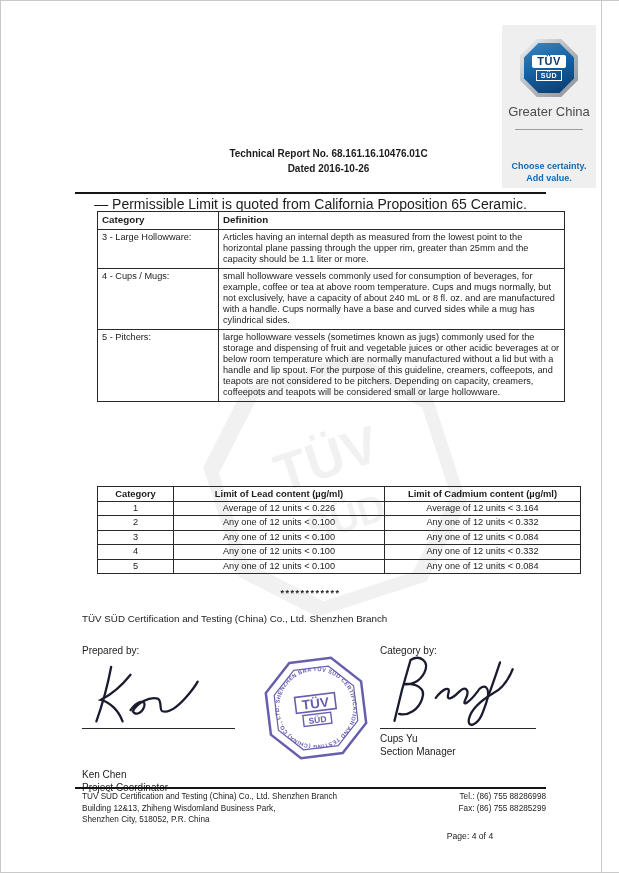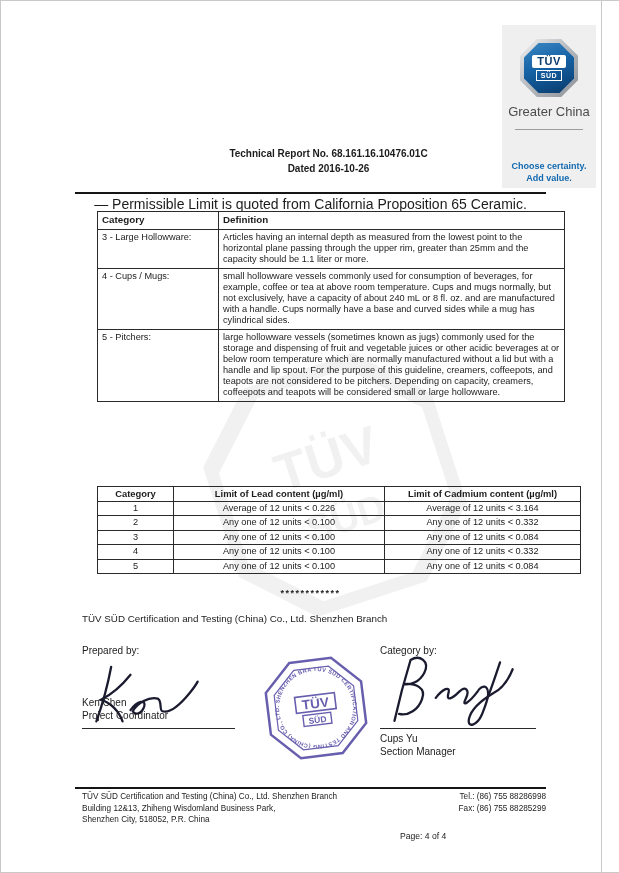--- a/index.html
+++ b/index.html
@@ -50,32 +50,32 @@
   .lim-table .c1{width:71px;} .lim-table .c2{width:206px;} .lim-table .c3{width:191px;}
 
   
   .asterisks{position:absolute;left:75px;top:588px;width:471px;text-align:center;font-size:9px;font-weight:bold;letter-spacing:1.5px;}
   .company-line{position:absolute;left:82px;top:613px;font-size:9.8px;}
   .sig-label{position:absolute;top:645px;font-size:10px;}
   .sig-label.left{left:82px;} .sig-label.right{left:380px;}
   .sig-line{position:absolute;top:728px;height:1px;background:#2a2a2a;}
   .sig-line.left{left:82px;width:153px;} .sig-line.right{left:380px;width:156px;}
   .sig-name{position:absolute;font-size:10px;line-height:13px;}
-  .sig-name.left{left:82px;top:696px;} .sig-name.right{left:380px;top:732px;}
+  .sig-name.left{left:82px;top:768px;} .sig-name.right{left:380px;top:732px;}
   .sig-svg{position:absolute;}
   .stamp{position:absolute;left:266px;top:658px;width:100px;height:100px;transform:rotate(-7deg);opacity:.92;}
 
   
   .watermark{position:absolute;left:215px;top:365px;width:240px;height:240px;opacity:.05;transform:rotate(-18deg);pointer-events:none;}
 
   
   .footer-rule{position:absolute;left:75px;top:787px;width:471px;height:1.5px;background:#151515;}
   .footer-left{position:absolute;left:82px;top:791px;font-size:8.2px;line-height:11.5px;}
   .footer-right{position:absolute;left:400px;top:791px;width:146px;text-align:right;font-size:8.2px;line-height:11.5px;}
-  .page-info{position:absolute;left:400px;top:831px;width:140px;text-align:left;font-size:8.6px;}
+  .page-info{position:absolute;left:400px;top:831px;width:140px;text-align:center;font-size:8.6px;}
 </style>
 </head>
 <body>
 
 <div class="page">
   <div class="edge top"></div>
   <div class="edge left"></div>
   <div class="edge right"></div>
   <div class="edge bottom"></div>
 

